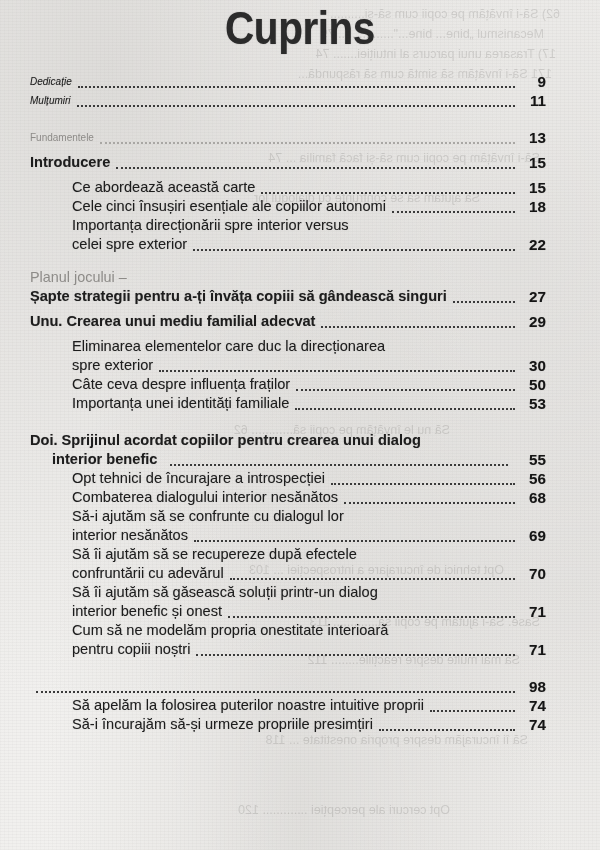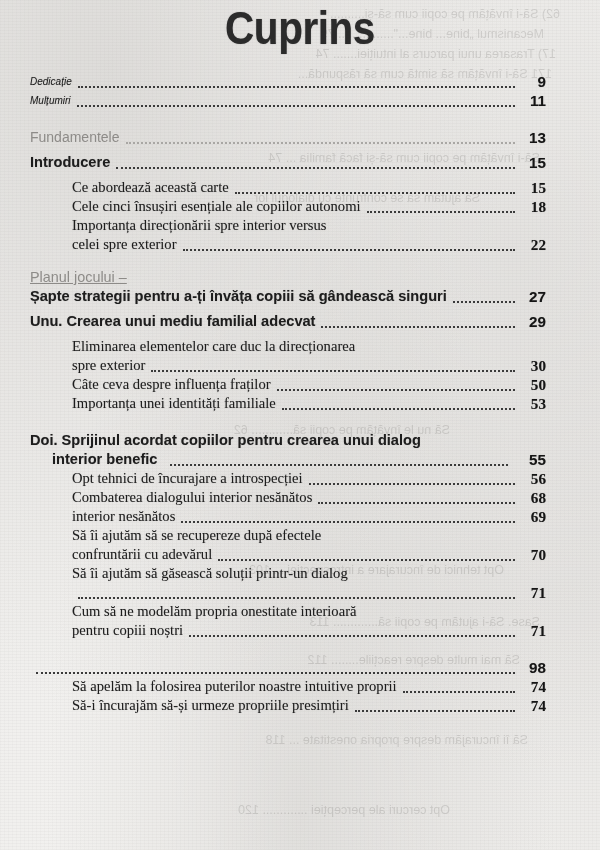--- a/index.html
+++ b/index.html
@@ -111,36 +111,35 @@
   .row.cont .pg { visibility: hidden; }
 
   
   .front .txt {
     font-style: italic;
     font-size: 10px;
     font-weight: normal;
   }
   .part .txt {
     color: #8d8b88;
-    font-size: 14px;
+    font-size: 10px;
     text-shadow: none;
   }
   .part .dots { border-bottom-color: #a9a7a4; }
   .part .pg { color: #151515; }
   .lvl1 .txt { font-weight: bold; }
-  .lvl2 { padding-left: 42px; font-family: Liberation Serif, serif; }
+  .lvl2 { padding-left: 42px; }
   .lvl2h { padding-left: 42px; gap: 7px; }
 
   
   .partlabel {
     font-size: 14.4px;
     line-height: 19px;
     color: #8d8b88;
     white-space: pre;
-    text-decoration: underline;
   }
 
   .sp-6  { height: 6px; }
   .sp-14 { height: 14px; }
   .sp-18 { height: 18px; }
 </style>
 </head>
 <body>
 
 <div id="page">
@@ -262,39 +261,44 @@
       <div class="row lvl2">
         <span class="txt">Opt tehnici de încurajare a introspecției</span>
         <span class="dots"></span>
         <span class="pg">56</span>
       </div>
       <div class="row lvl2">
         <span class="txt">Combaterea dialogului interior nesănătos</span>
         <span class="dots"></span>
         <span class="pg">68</span>
       </div>
+      <div class="row lvl2 cont">
+        <span class="txt">Să-i ajutăm să se confrunte cu dialogul lor</span>
+        <span class="pg"></span>
+      </div>
       <div class="row lvl2">
         <span class="txt">interior nesănătos</span>
         <span class="dots"></span>
         <span class="pg">69</span>
       </div>
       <div class="row lvl2 cont">
         <span class="txt">Să îi ajutăm să se recupereze după efectele</span>
         <span class="pg"></span>
       </div>
       <div class="row lvl2">
         <span class="txt">confruntării cu adevărul</span>
         <span class="dots"></span>
         <span class="pg">70</span>
       </div>
       <div class="row lvl2 cont">
         <span class="txt">Să îi ajutăm să găsească soluții printr-un dialog</span>
         <span class="pg"></span>
       </div>
       <div class="row lvl2">
+        <span class="txt">interior benefic și onest</span>
         <span class="dots"></span>
         <span class="pg">71</span>
       </div>
       <div class="row lvl2 cont">
         <span class="txt">Cum să ne modelăm propria onestitate interioară</span>
         <span class="pg"></span>
       </div>
       <div class="row lvl2">
         <span class="txt">pentru copiii noștri</span>
         <span class="dots"></span>

